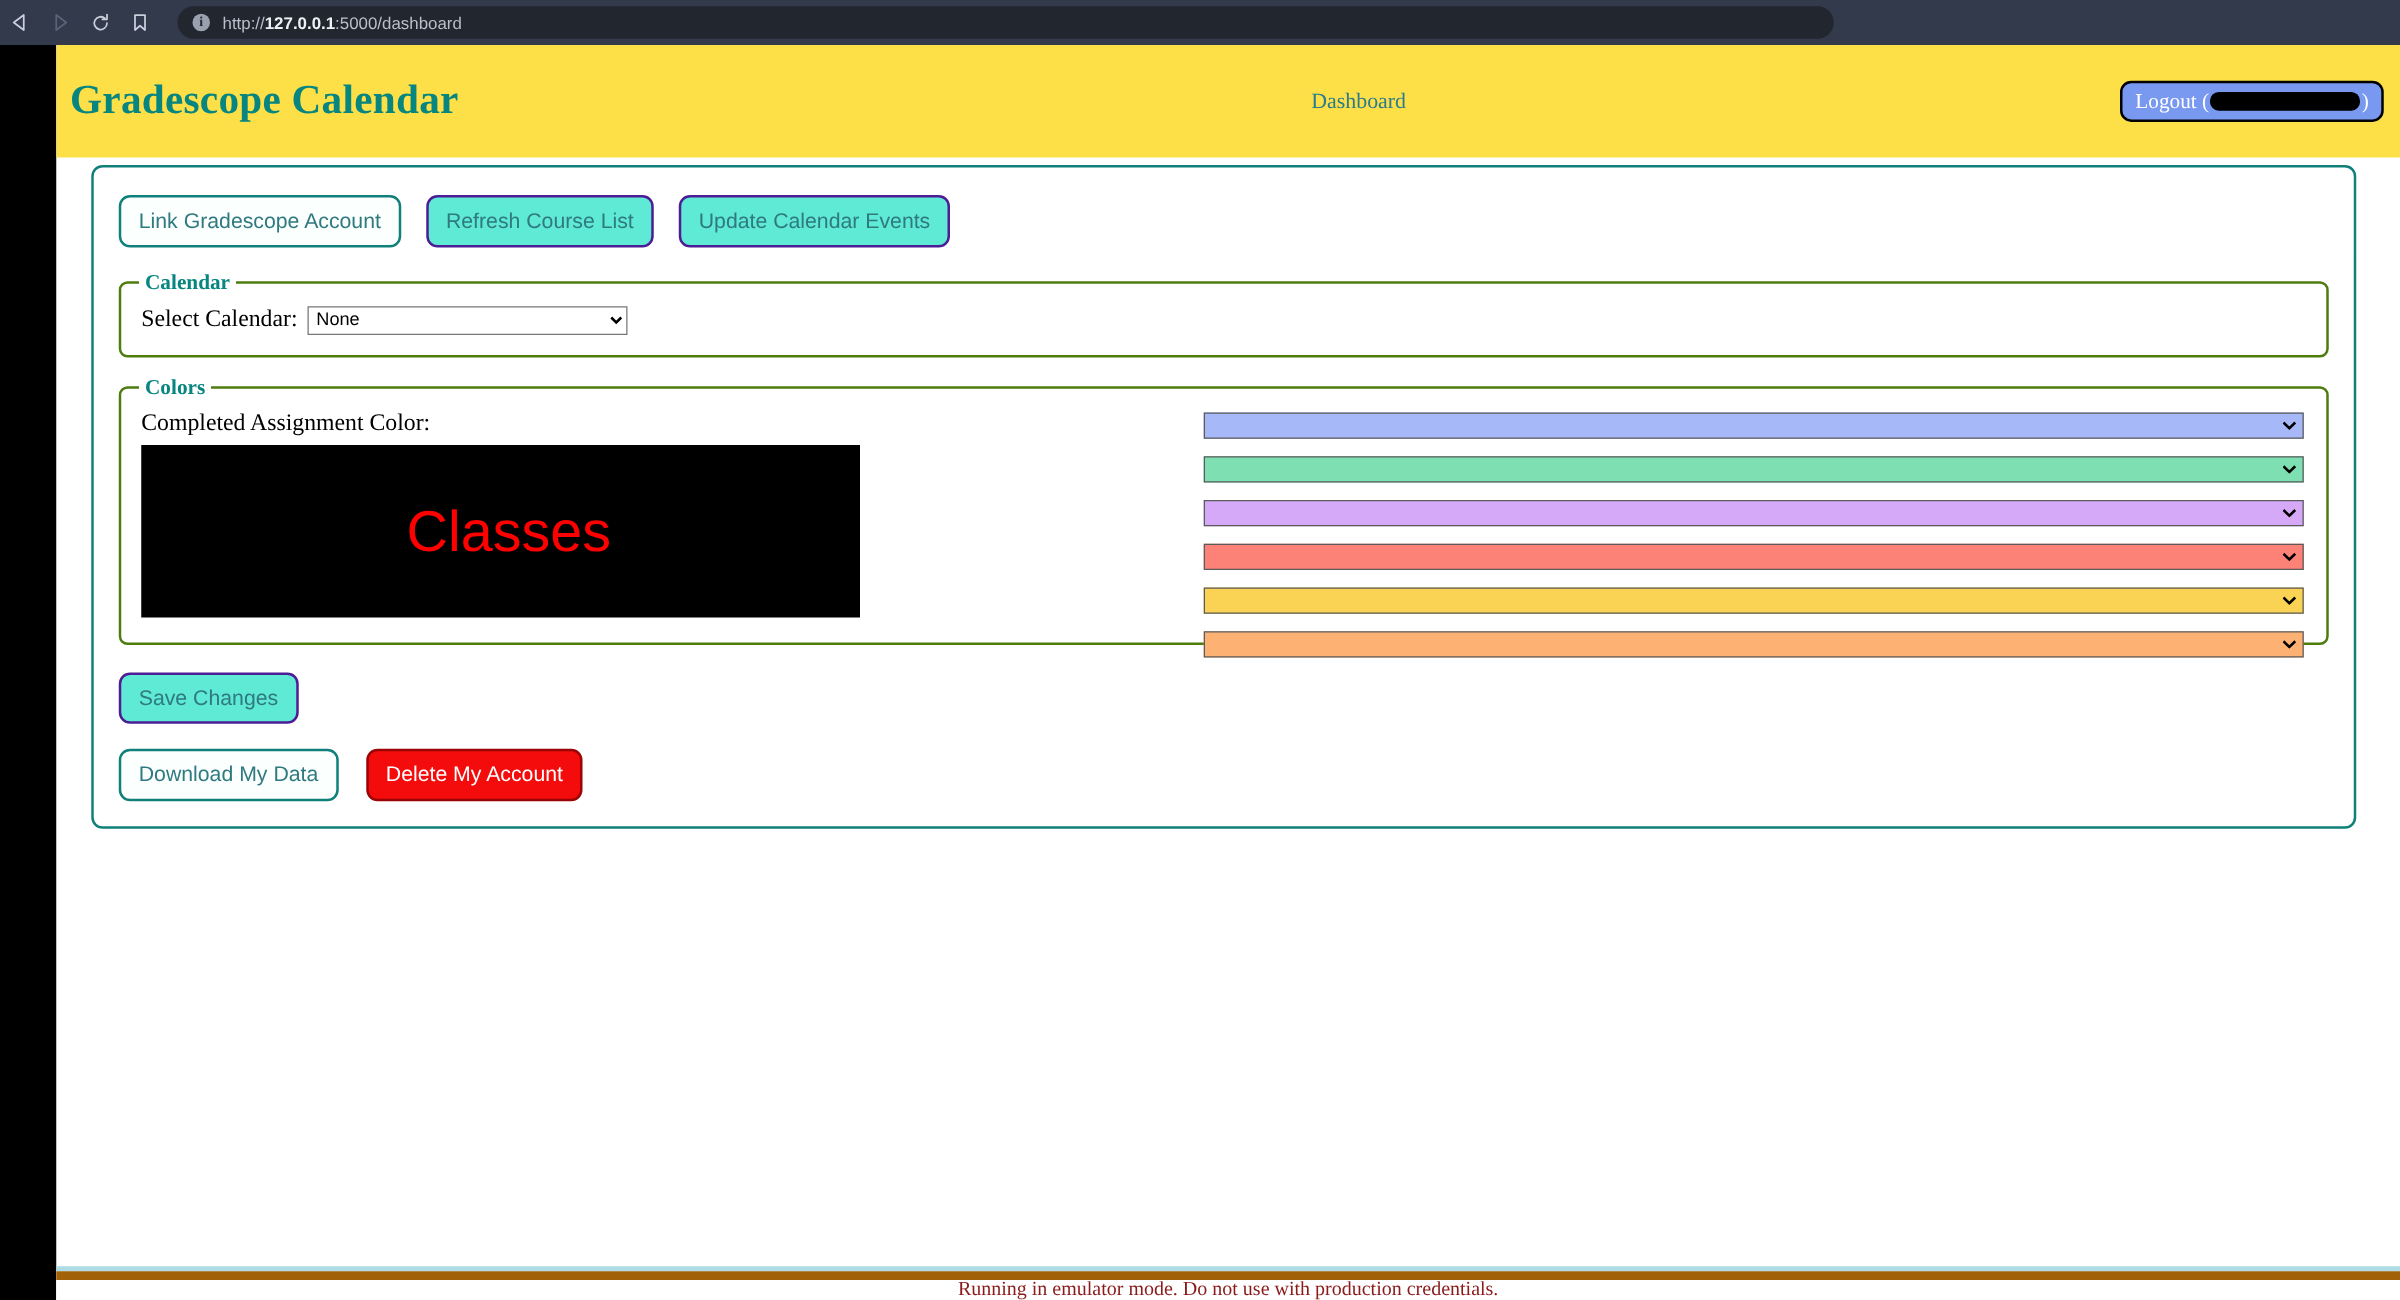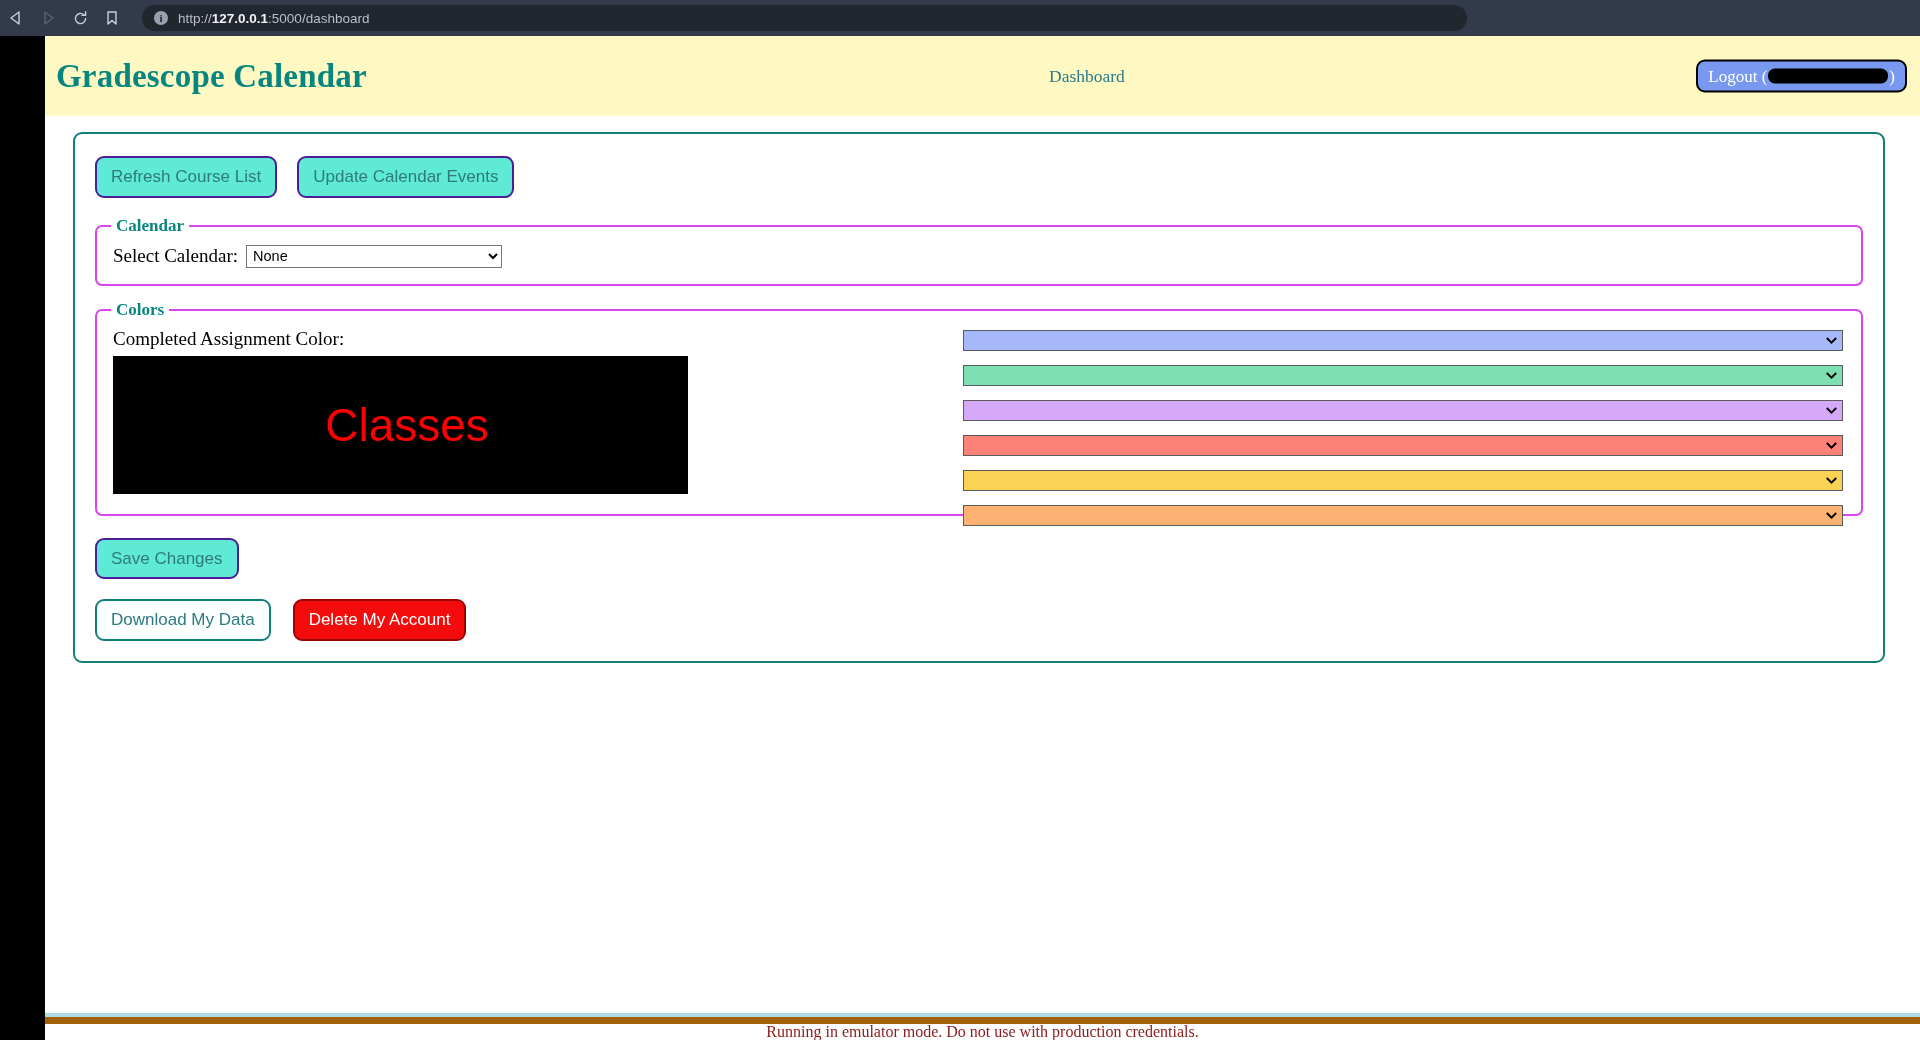--- a/index.html
+++ b/index.html
@@ -48,22 +48,22 @@
   #viewport {
     position: absolute; left: 45px; top: 36px;
     width: 1875px; height: 1004px;
     background: #ffffff;
     overflow: hidden;
   }
 
   
   #site-header {
     position: relative;
-    height: 80px;
-    background: #fef9c3;
+    height: 90px;
+    background: #fde047;
     display: flex; align-items: center;
   }
   #brand-title {
     position: absolute; left: 11px; top: 50%;
     transform: translateY(-50%);
     font-size: 33px; font-weight: bold;
     color: #07857f;
     letter-spacing: 0.2px;
     white-space: nowrap;
   }
@@ -130,21 +130,21 @@
     text-align: center;
   }
   .btn-danger {
     background: #f40c0c;
     border: 2px solid #9b0404;
     color: #ffffff;
     font-weight: normal;
   }
 
   fieldset.group {
-    border: 2px solid #d946ef;
+    border: 2px solid #4d7c0f;
     border-radius: 7px;
     margin: 0 0 14px 0;
     padding: 6px 10px 10px 10px;
   }
   fieldset.group > legend {
     font-family: "Liberation Serif", serif;
     font-size: 17px; font-weight: bold;
     color: #07857f;
     padding: 0 5px;
     margin-left: 4px;
@@ -292,20 +292,21 @@
     <button id="logout-button">
       <span>Logout (</span>
         <span id="logout-redaction"></span>
         <span>)</span>
     </button>
   </div>
 
   <div id="main-panel">
 
     <div id="action-row">
+      <button class="btn btn-outline">Link Gradescope Account</button>
       <button class="btn btn-filled">Refresh Course List</button>
       <button class="btn btn-filled">Update Calendar Events</button>
     </div>
 
     <fieldset class="group">
       <legend>Calendar</legend>
       <div id="calendar-row">
         <span id="calendar-label">Select Calendar:</span>
         <select id="calendar-select">
           <option>None</option>

